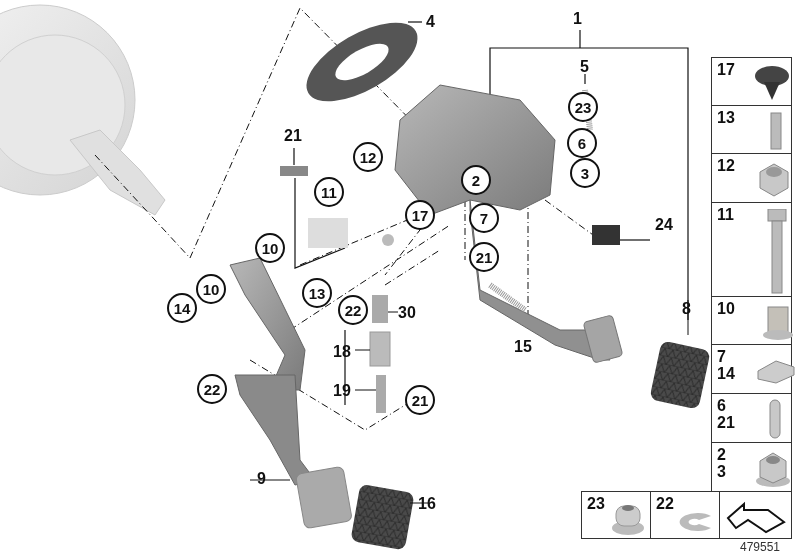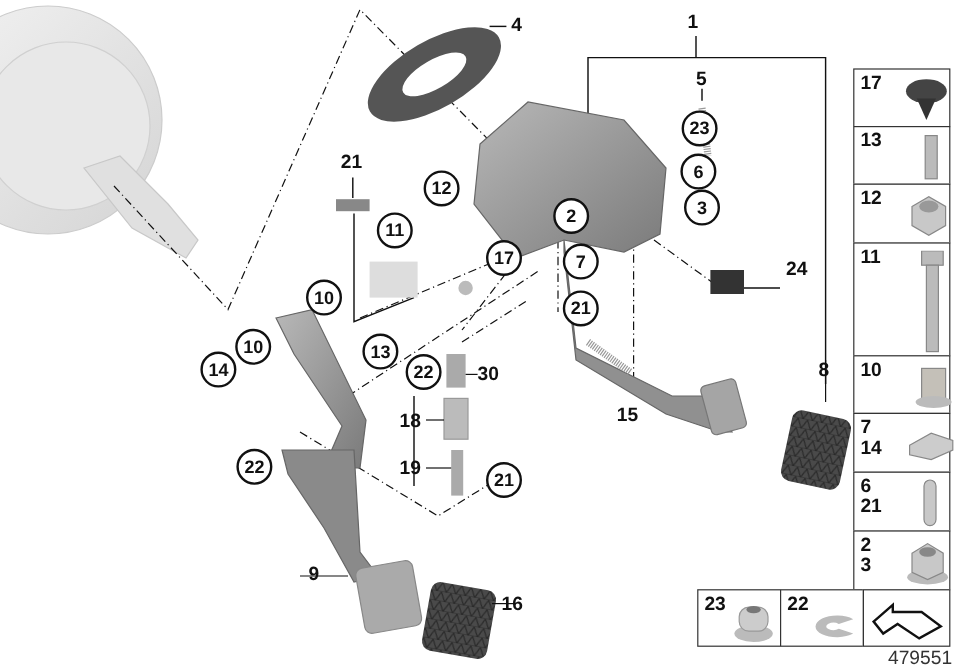--- a/index.html
+++ b/index.html
@@ -4,21 +4,21 @@
 <style>
   html, body { margin:0; padding:0; background:#fff; }
   body { width:800px; height:560px; position:relative; overflow:hidden; font-family:"Liberation Sans", sans-serif; }
   #stage { position:absolute; left:0; top:0; width:800px; height:560px; }
   .callout { position:absolute; width:30px; height:30px; border:2px solid #111; border-radius:50%; background:#fff;
     box-sizing:border-box; display:flex; align-items:center; justify-content:center; font-weight:bold; font-size:15px; color:#111; }
   .plain { position:absolute; font-weight:bold; font-size:16px; color:#111; }
   .legend-cell { position:absolute; border:1px solid #333; box-sizing:border-box; background:#fff; }
   .legend-num { position:absolute; left:5px; top:3px; font-weight:bold; font-size:16px; line-height:17px; color:#111; }
   .legend-img { position:absolute; }
-  .ref { position:absolute; left:740px; top:540px; font-size:16px; color:#333; }
+  .ref { position:absolute; left:740px; top:540px; font-size:12px; color:#333; }
 </style>
 </head>
 <body>
 
 <div id="stage">
   <svg width="800" height="560" style="position:absolute;left:0;top:0">
     <defs>
       <linearGradient id="boost" x1="0" y1="0" x2="1" y2="1">
         <stop offset="0" stop-color="#f2f2f2"></stop>
           <stop offset="1" stop-color="#d4d4d4"></stop>

